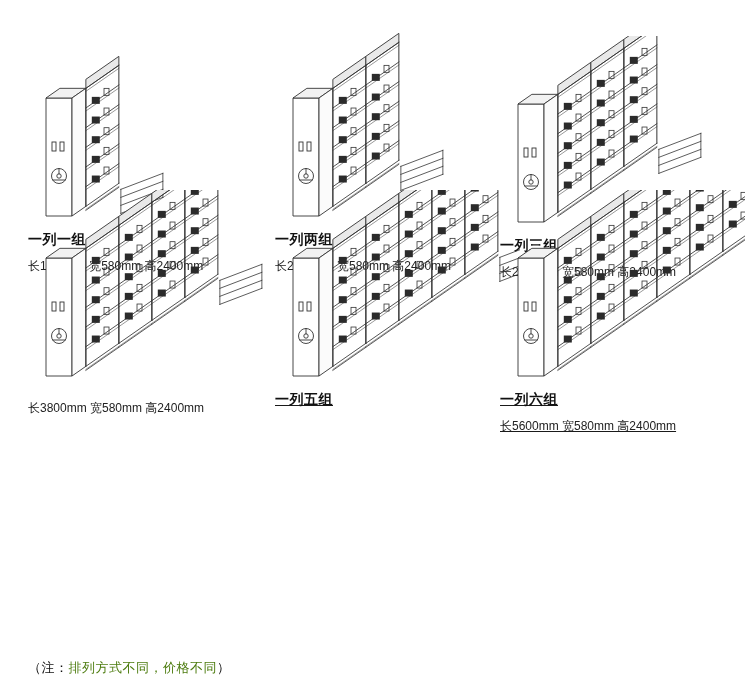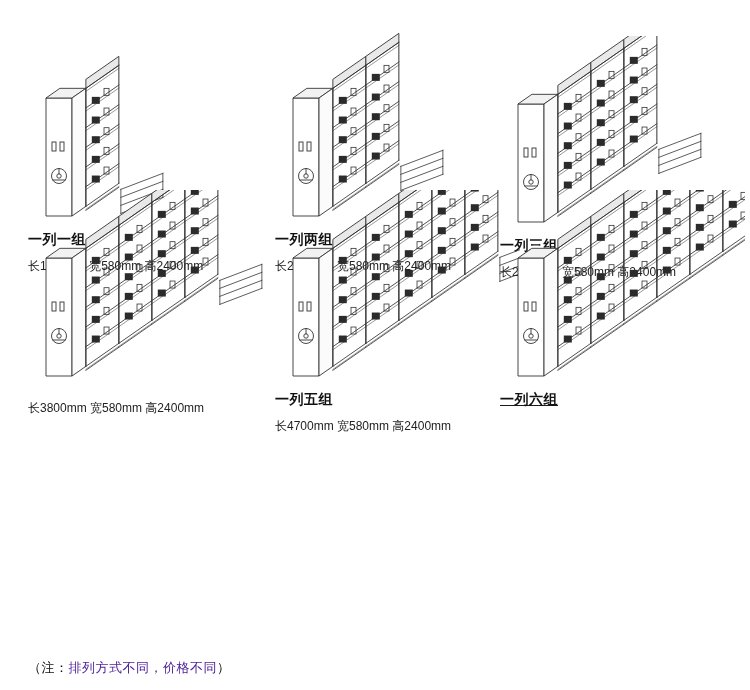--- a/index.html
+++ b/index.html
@@ -43,21 +43,21 @@
     white-space:nowrap;
   }
   .note{
     position:absolute;
     left:28px;
     top:659px;
     font-size:13px;
     color:#111;
     letter-spacing:0.5px;
   }
-  .note .red{color:#4c1d95;}
+  .note .red{color:#4d7c0f;}
 </style>
 </head>
 <body>
 
 <div class="grid">
 
   <div class="cell" style="left:28px;top:30px;">
     <div class="art">
       <svg width="245" height="200" viewBox="0 0 245 200">
           <g>
@@ -433,21 +433,21 @@
             <line x1="191.86" y1="106.34" x2="233.86" y2="90.34" stroke="#333333" stroke-width="0.8" stroke-linecap="square"></line>
             <line x1="191.86" y1="114.34" x2="233.86" y2="98.34" stroke="#333333" stroke-width="0.8" stroke-linecap="square"></line>
             <line x1="191.86" y1="90.34" x2="191.86" y2="114.34" stroke="#333333" stroke-width="0.8" stroke-linecap="square"></line>
             <line x1="233.86" y1="74.34" x2="233.86" y2="98.34" stroke="#333333" stroke-width="0.8" stroke-linecap="square"></line>
           </g>
         </svg>
     </div>
     <div class="spec">长3800mm 宽580mm 高2400mm</div>
   </div>
 
-  <div class="cell" style="left:275px;top:390px;">
+  <div class="cell" style="left:275px;top:390px;text-decoration:underline;">
     <div class="art" style="height:200px;margin-top:-200px;">
       <svg width="245" height="200" viewBox="0 0 245 200">
           <g>
             <polygon points="18,186 44,186 44,68 18,68" fill="#ffffff" stroke="#333333" stroke-width="0.9" stroke-linejoin="miter"></polygon>
             <polygon points="18,68 44,68 57.86,58.34 31.86,58.34" fill="#f2f2f2" stroke="#333333" stroke-width="0.9" stroke-linejoin="miter"></polygon>
             <polygon points="44,186 57.86,176.34 57.86,58.34 44,68" fill="#fbfbfb" stroke="#333333" stroke-width="0.9" stroke-linejoin="miter"></polygon>
             <rect x="24" y="112" width="4" height="9" fill="none" stroke="#333333" stroke-width="0.9"></rect>
             <rect x="32" y="112" width="4" height="9" fill="none" stroke="#333333" stroke-width="0.9"></rect>
             <circle cx="31" cy="146" r="7.5" fill="none" stroke="#333333" stroke-width="0.9"></circle>
             <circle cx="31" cy="146" r="2.2" fill="none" stroke="#333333" stroke-width="0.9"></circle>
@@ -596,21 +596,20 @@
             <line x1="224.86" y1="67.34" x2="266.86" y2="51.34" stroke="#333333" stroke-width="0.8" stroke-linecap="square"></line>
             <line x1="224.86" y1="75.34" x2="266.86" y2="59.34" stroke="#333333" stroke-width="0.8" stroke-linecap="square"></line>
             <line x1="224.86" y1="83.34" x2="266.86" y2="67.34" stroke="#333333" stroke-width="0.8" stroke-linecap="square"></line>
             <line x1="224.86" y1="91.34" x2="266.86" y2="75.34" stroke="#333333" stroke-width="0.8" stroke-linecap="square"></line>
             <line x1="224.86" y1="67.34" x2="224.86" y2="91.34" stroke="#333333" stroke-width="0.8" stroke-linecap="square"></line>
             <line x1="266.86" y1="51.34" x2="266.86" y2="75.34" stroke="#333333" stroke-width="0.8" stroke-linecap="square"></line>
           </g>
         </svg>
     </div>
     <div class="title">一列五组</div>
-    <div class="spec">长4700mm 宽580mm 高2400mm</div>
   </div>
 
   <div class="cell" style="left:500px;top:390px;text-decoration:underline;">
     <div class="art" style="height:200px;margin-top:-200px;">
       <svg width="245" height="200" viewBox="0 0 245 200">
           <g>
             <polygon points="18,186 44,186 44,68 18,68" fill="#ffffff" stroke="#333333" stroke-width="0.9" stroke-linejoin="miter"></polygon>
             <polygon points="18,68 44,68 57.86,58.34 31.86,58.34" fill="#f2f2f2" stroke="#333333" stroke-width="0.9" stroke-linejoin="miter"></polygon>
             <polygon points="44,186 57.86,176.34 57.86,58.34 44,68" fill="#fbfbfb" stroke="#333333" stroke-width="0.9" stroke-linejoin="miter"></polygon>
             <rect x="24" y="112" width="4" height="9" fill="none" stroke="#333333" stroke-width="0.9"></rect>
@@ -790,19 +789,20 @@
             <line x1="257.86" y1="44.34" x2="299.86" y2="28.340000000000003" stroke="#333333" stroke-width="0.8" stroke-linecap="square"></line>
             <line x1="257.86" y1="52.34" x2="299.86" y2="36.34" stroke="#333333" stroke-width="0.8" stroke-linecap="square"></line>
             <line x1="257.86" y1="60.34" x2="299.86" y2="44.34" stroke="#333333" stroke-width="0.8" stroke-linecap="square"></line>
             <line x1="257.86" y1="68.34" x2="299.86" y2="52.34" stroke="#333333" stroke-width="0.8" stroke-linecap="square"></line>
             <line x1="257.86" y1="44.34" x2="257.86" y2="68.34" stroke="#333333" stroke-width="0.8" stroke-linecap="square"></line>
             <line x1="299.86" y1="28.340000000000003" x2="299.86" y2="52.34" stroke="#333333" stroke-width="0.8" stroke-linecap="square"></line>
           </g>
         </svg>
     </div>
     <div class="title">一列六组</div>
+    <div class="spec">长5600mm 宽580mm 高2400mm</div>
   </div>
 
   <div class="note">
     <span>（注：</span><span class="red">排列方式不同，价格不同</span><span>）</span>
   </div>
 
 </div>
 
 </body></html>

